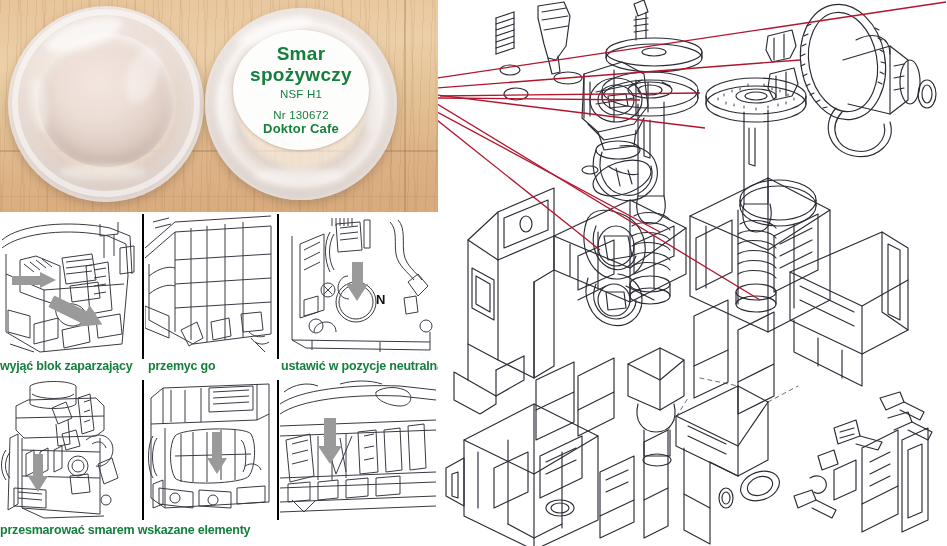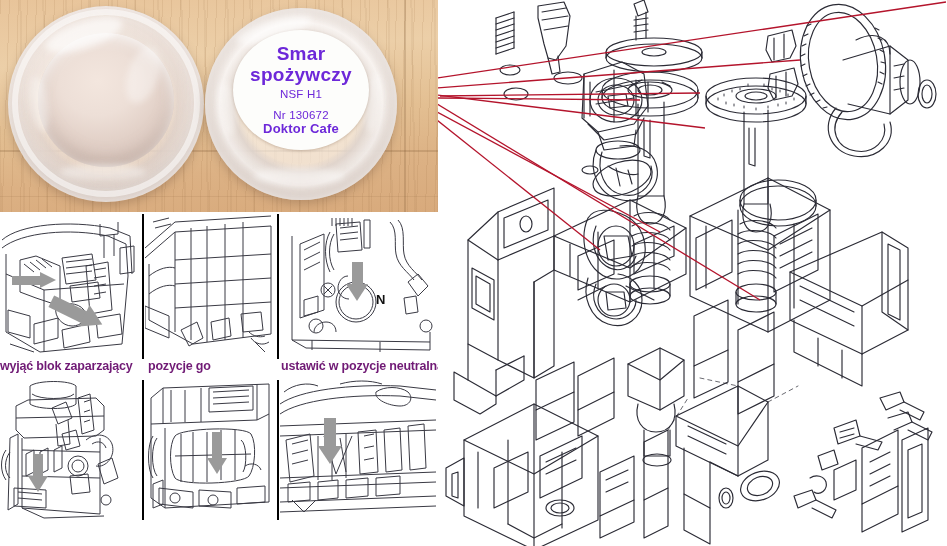--- a/index.html
+++ b/index.html
@@ -32,32 +32,32 @@
   .jar-gloss{position:absolute;border-radius:50%;background:rgba(255,255,255,.75);filter:blur(3px);}
 
   
   #jar-closed{left:205px;top:8px;width:192px;height:192px;
     background:
       radial-gradient(circle at 50% 50%, rgba(255,255,255,.6) 0 44%, rgba(226,218,214,.9) 50%, rgba(250,247,246,.95) 60%, rgba(208,195,190,.85) 76%, rgba(248,245,244,.92) 88%, rgba(186,169,162,.6) 100%);
     box-shadow:inset 0 0 14px rgba(255,255,255,.95), inset 0 -10px 22px rgba(160,140,130,.35), 0 4px 10px rgba(120,90,65,.35);}
   #label{position:absolute;left:28px;top:22px;width:136px;height:120px;border-radius:50%;
     background:#fdfdfb;box-shadow:0 1px 3px rgba(120,90,70,.3);
     display:flex;flex-direction:column;align-items:center;justify-content:center;
-    color:#6d28d9;text-align:center;line-height:1.05;}
+    color:#15803d;text-align:center;line-height:1.05;}
   #label .l1{font-size:19px;font-weight:bold;letter-spacing:.3px;}
   #label .l2{font-size:19px;font-weight:bold;letter-spacing:.3px;margin-top:1px;}
   #label .l3{font-size:11.5px;margin-top:3px;letter-spacing:.2px;}
   #label .l4{font-size:11.5px;margin-top:9px;letter-spacing:.2px;}
   #label .l5{font-size:13px;font-weight:bold;margin-top:1px;letter-spacing:.2px;}
 
   
   #grid{position:absolute;left:0;top:212px;width:438px;height:334px;background:#fff;}
   .panel{position:absolute;overflow:hidden;background:#fff;}
   .pdiv{position:absolute;background:#000;width:1.6px;}
-  .cap{position:absolute;font-size:12.5px;font-weight:bold;color:#701a75;
+  .cap{position:absolute;font-size:12.5px;font-weight:bold;color:#15803d;
     font-family:"Liberation Sans",sans-serif;white-space:nowrap;letter-spacing:-.2px;}
 
   
   .garrow{position:absolute;}
   .garrow .shaft{position:absolute;background:#9a9a9a;}
   .garrow .head{position:absolute;width:0;height:0;}
 
   
   #right-col{position:absolute;left:438px;top:0;width:509px;height:546px;background:#fff;overflow:hidden;}
   #redlines{position:absolute;left:-438px;top:0;width:947px;height:546px;pointer-events:none;}
@@ -203,21 +203,21 @@
         </svg>
         
         <div class="garrow" style="left:66px;top:48px;width:22px;height:40px;">
           <div class="shaft" style="left:6px;top:0;width:11px;height:24px;"></div>
           <div class="head" style="left:0;top:22px;border-left:11px solid transparent;border-right:11px solid transparent;border-top:17px solid #9a9a9a;"></div>
         </div>
         <div class="nlabel" style="left:96px;top:78px;">N</div>
       </div>
 
       <div class="cap" style="left:0;top:147px;">wyjąć blok zaparzający</div>
-      <div class="cap" style="left:148px;top:147px;">pozycje go</div>
+      <div class="cap" style="left:148px;top:147px;">przemyc go</div>
       <div class="cap" style="left:281px;top:147px;">ustawić w pozycje neutralną</div>
 
       <div class="panel" style="left:0;top:168px;width:140px;height:140px;">
         <svg width="140" height="140" viewBox="0 0 140 140">
           <g fill="none" stroke="#3a3a44" stroke-width="1">
             <path d="M30 6 C38 0 70 0 76 6 L76 24 C70 30 38 30 30 24 Z"></path>
             <path d="M32 14 C40 20 68 20 74 14"></path>
             <path d="M16 26 L28 20 L96 18 L104 26 L104 50 L96 56 L24 58 L16 50 Z"></path>
             <path d="M16 38 L104 36"></path>
             <path d="M10 58 L18 54 L18 124 L8 130 Z"></path>
@@ -310,20 +310,21 @@
             <path d="M96 12 C104 6 120 6 128 12 C134 18 130 26 120 26 C110 26 94 20 96 12 Z"></path>
             <path d="M12 120 L24 132 L36 120"></path>
           </g>
         </svg>
         <div class="garrow" style="left:38px;top:38px;width:24px;height:48px;">
           <div class="shaft" style="left:6px;top:0;width:12px;height:30px;"></div>
           <div class="head" style="left:0;top:28px;border-left:12px solid transparent;border-right:12px solid transparent;border-top:18px solid #9a9a9a;"></div>
         </div>
       </div>
 
+      <div class="cap" style="left:0;top:311px;">przesmarować smarem wskazane elementy</div>
     </div>
   </div>
 
   <div id="right-col">
     <svg id="svgdiag" width="509" height="546" viewBox="0 0 509 546">
       <g fill="none" stroke="#2b2b35" stroke-width="1.15" stroke-linejoin="round" stroke-linecap="round">
 
         <g>
           <path d="M58 18 L76 12 M58 24 L76 18 M58 30 L76 24 M58 36 L76 30 M58 42 L76 36 M58 48 L76 42 M58 54 L76 48"></path>
           <path d="M58 18 L58 54 M76 12 L76 48"></path>

